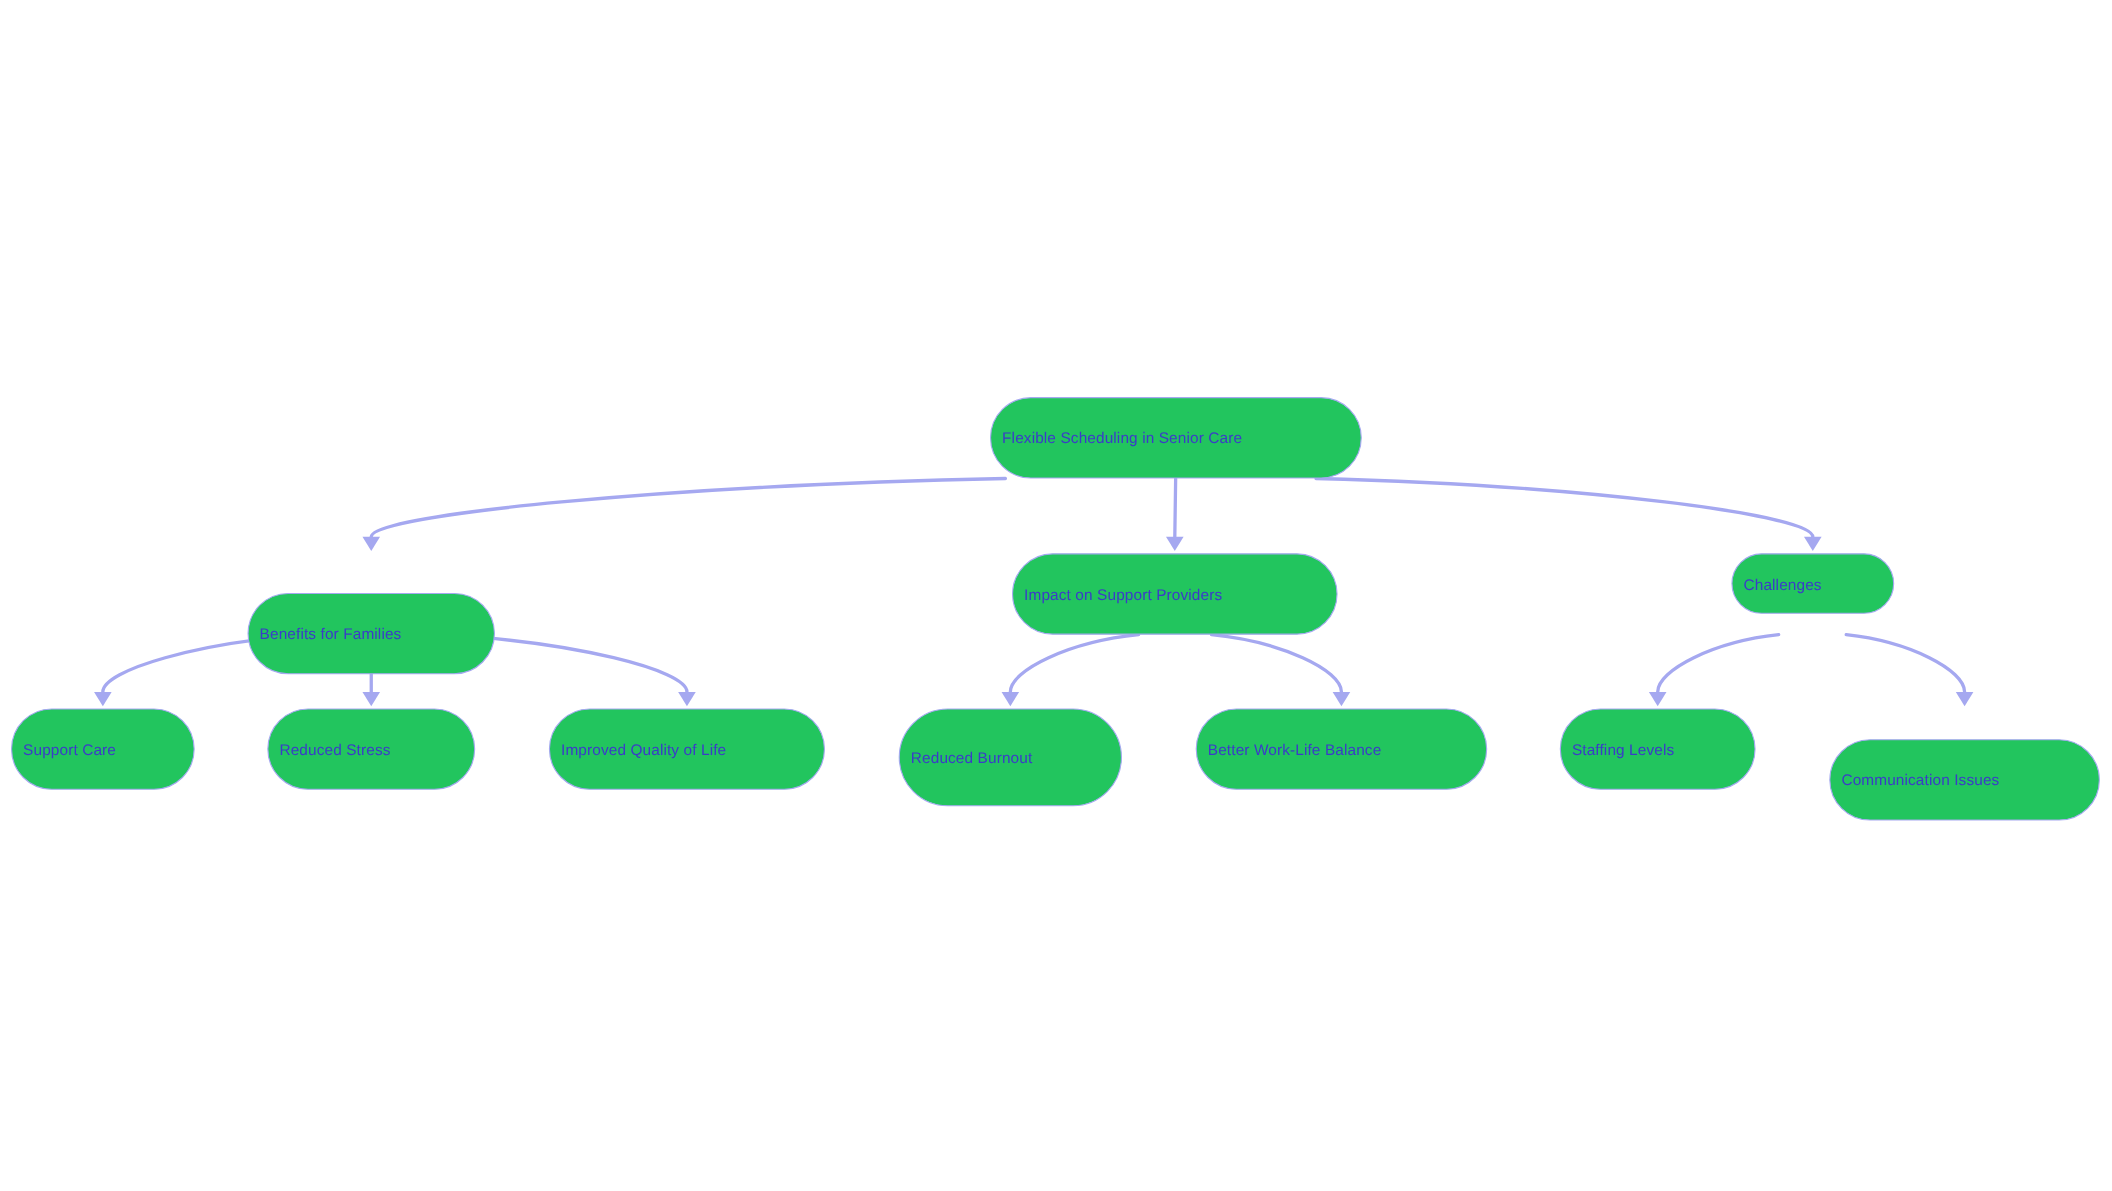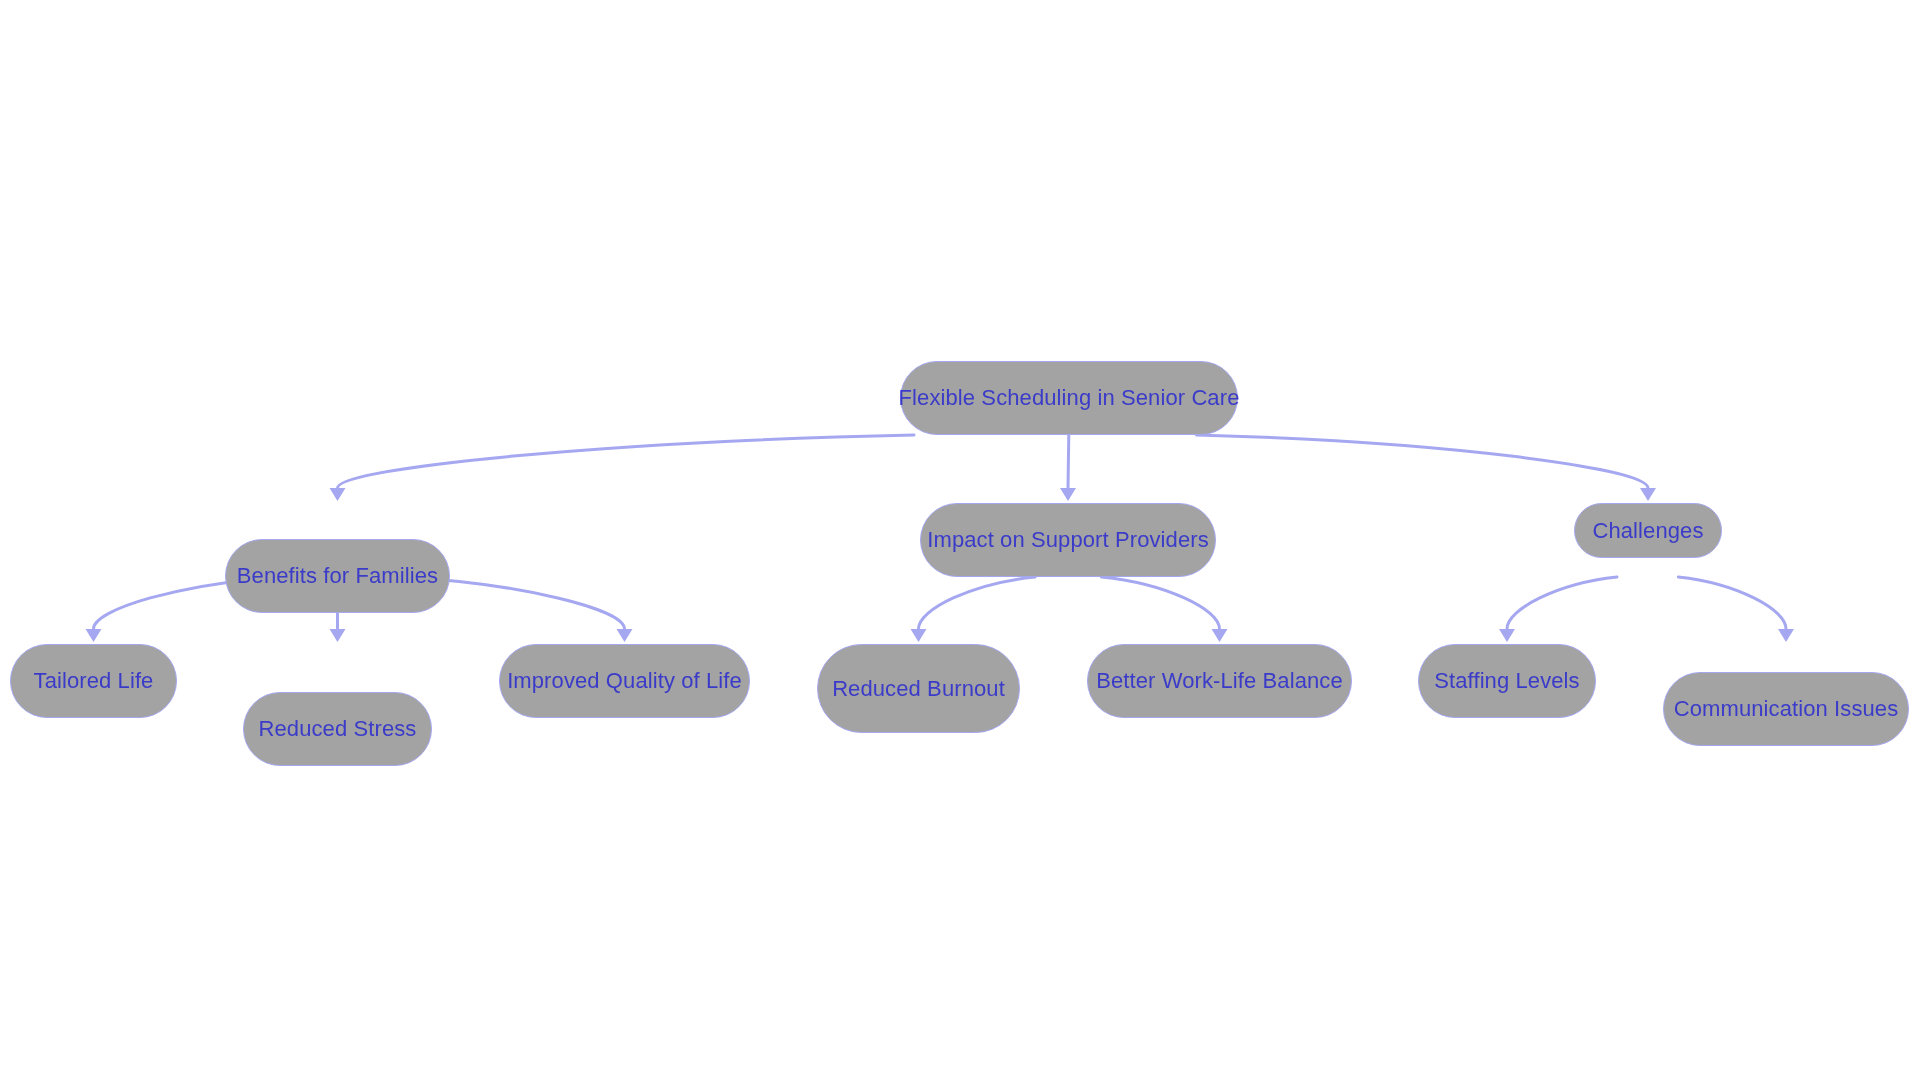--- a/index.html
+++ b/index.html
@@ -26,26 +26,26 @@
     left: 0;
     width: 1920px;
     height: 1083px;
     pointer-events: none;
   }
   .node {
     position: absolute;
     box-sizing: border-box;
     display: flex;
     align-items: center;
-    justify-content: center;
-    background: #a3a3a3;
+    justify-content: flex-start;
+    background: #22c55e;
     border: 1.6px solid #a5a8f0;
     border-radius: 999px;
     color: #3b3bc9;
-    font-size: 22px;
+    font-size: 14px;
     font-family: "Liberation Sans", sans-serif;
     font-weight: 400;
     letter-spacing: 0.1px;
     white-space: nowrap;
     line-height: 1;
     padding: 0 10px;
   }
   .node-label {
     display: block;
     color: #3b3bc9;
@@ -86,23 +86,23 @@
       <div class="node" style="left: 225px; top: 503px; width: 225px; height: 74px; margin-top: 36px;">
         <span class="node-label">Benefits for Families</span>
       </div>
       <div class="node" style="left: 920px; top: 503px; width: 296px; height: 74px;">
         <span class="node-label">Impact on Support Providers</span>
       </div>
       <div class="node" style="left: 1574px; top: 503px; width: 148px; height: 55px;">
         <span class="node-label">Challenges</span>
       </div>
       <div class="node" style="left: 10px; top: 644px; width: 167px; height: 74px;">
-        <span class="node-label">Tailored Life</span>
+        <span class="node-label">Support Care</span>
       </div>
-      <div class="node" style="left: 243px; top: 644px; width: 189px; height: 74px; margin-top: 48px;">
+      <div class="node" style="left: 243px; top: 644px; width: 189px; height: 74px;">
         <span class="node-label">Reduced Stress</span>
       </div>
       <div class="node" style="left: 499px; top: 644px; width: 251px; height: 74px;">
         <span class="node-label">Improved Quality of Life</span>
       </div>
       <div class="node" style="left: 817px; top: 644px; width: 203px; height: 89px;">
         <span class="node-label">Reduced Burnout</span>
       </div>
       <div class="node" style="left: 1087px; top: 644px; width: 265px; height: 74px;">
         <span class="node-label">Better Work-Life Balance</span>

